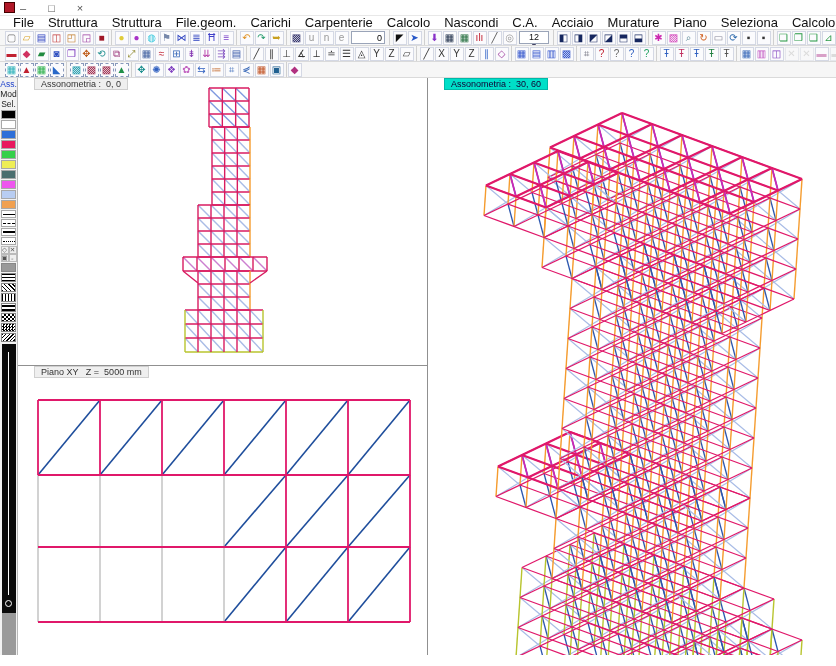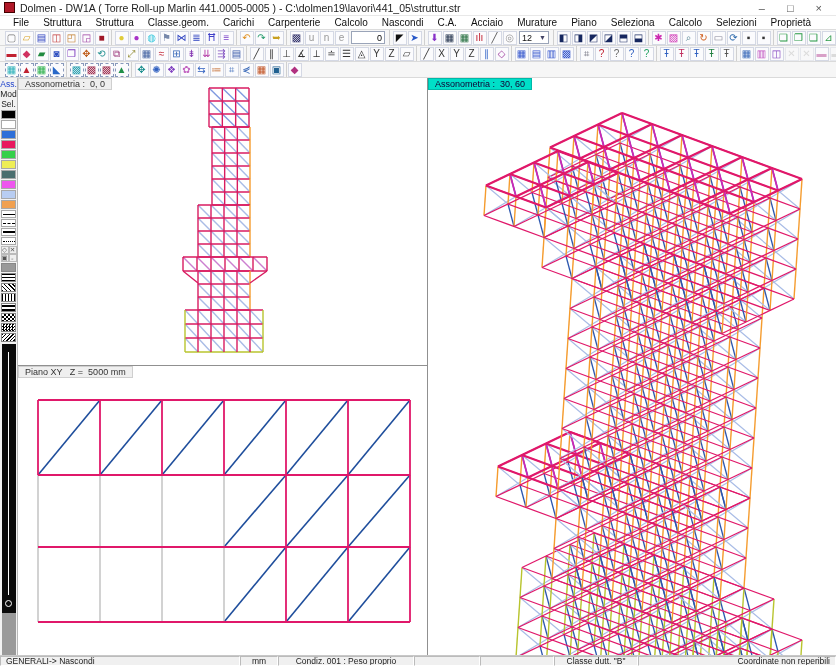--- a/index.html
+++ b/index.html
@@ -9,37 +9,37 @@
   
   .titlebar{height:16px;display:flex;align-items:center;background:#fff;
             font-size:10.5px;padding-left:4px;border-bottom:1px solid #e8e8e8;}
   .appicon{width:11px;height:11px;margin-right:5px;background:#b01828;
            border:1px solid #400;flex:0 0 auto;}
   .title-text{flex:1 1 auto;white-space:nowrap;overflow:hidden;color:#222;}
   .wctl{display:flex;gap:22px;margin-right:14px;color:#555;font-size:11px;}
   .wctl span{cursor:default;}
   
   .menubar{height:14px;display:flex;align-items:center;background:#fff;
-           font-size:10px;padding-left:6px;border-bottom:1px solid #dcdcdc;}
+           font-size:13px;padding-left:6px;border-bottom:1px solid #dcdcdc;}
   .menubar .mi{padding:0 7px;white-space:nowrap;}
   
   .tbrow{height:16px;display:flex;align-items:center;background:#f6f6f6;
          border-bottom:1px solid #dadada;padding-left:2px;overflow:hidden;}
   .tbgroup{display:flex;align-items:center;border-right:1px solid #d0d0d0;
            padding:0 2px;height:16px;}
   .tbtn{width:14px;height:14px;display:flex;align-items:center;justify-content:center;
         font-size:10px;line-height:1;border:1px solid #d4d8e4;background:#fbfbfd;
         margin:0 0.5px;cursor:default;overflow:hidden;}
   .tbtn.dashed{border:1px dashed #8899bb;}
   .tbtn.dis{opacity:.45;}
   .tb-input{width:34px;height:13px;font-size:9px;border:1px solid #9aa4b8;
             background:#fff;margin:0 2px;text-align:right;padding:0 2px;
             font-family:"Liberation Sans",sans-serif;}
   .tb-drop{width:30px;height:13px;font-size:9px;border:1px solid #9aa4b8;background:#fff;
-           display:flex;align-items:center;justify-content:space-between;padding:0 2px;margin:0 2px;}
+           display:flex;align-items:center;justify-content:space-between;padding:0 2px;margin:0 2px;flex-direction:column;}
   .tb-drop .ar{font-size:7px;color:#446;}
   .prompt-area{flex:1 1 auto;height:14px;display:flex;align-items:center;
                background:#efefef;border:1px solid #d8d8d8;margin:0 2px;
                font-size:9.5px;color:#222;padding-left:8px;gap:8px;}
   .cmd-input{width:112px;height:12px;border:1px solid #8a8a8a;background:#fff;
              font-size:9px;font-family:"Liberation Sans",sans-serif;margin-left:130px;}
   
   .main{position:absolute;top:78px;left:0;right:0;bottom:11px;display:flex;}
   .sidebar{width:18px;background:#f2f2f2;border-right:1px solid #b8b8b8;
            display:flex;flex-direction:column;align-items:center;padding-top:1px;}
@@ -63,50 +63,49 @@
   .slider{width:14px;flex:1 1 auto;background:#0a0a0a;margin-top:2px;position:relative;}
   .slider .line{position:absolute;left:6px;top:8px;bottom:60px;width:1px;background:#fff;}
   .slider .knob{position:absolute;left:3px;bottom:48px;width:7px;height:7px;
                 border:1px solid #fff;border-radius:50%;}
   .slider .foot{position:absolute;left:0;right:0;bottom:0;height:42px;background:#9a9a9a;}
   .left-col{width:410px;display:flex;flex-direction:column;border-right:1px solid #909090;}
   .vp{position:relative;background:#fff;}
   .vp1{height:288px;border-bottom:1px solid #909090;}
   .vp2{flex:1 1 auto;}
   .vp3{flex:1 1 auto;}
-  .vplabel{position:absolute;top:0;left:0;height:12px;display:flex;align-items:center;
+  .vplabel{position:absolute;top:0;left:16px;height:12px;display:flex;align-items:center;
            font-size:9px;padding:0 6px;background:#efefef;border:1px solid #cfcfcf;
            color:#333;z-index:5;white-space:pre;}
   .vplabel.active{background:#00dfc8;color:#103;border-color:#00b8a8;}
   svg{position:absolute;top:0;left:0;}
   
   .statusbar{position:absolute;left:0;right:0;bottom:0;height:11px;background:#f0f0f0;
              display:flex;font-size:8.5px;align-items:stretch;border-top:1px solid #c8c8c8;}
   .seg{border:1px solid;border-color:#bbb #fff #fff #bbb;display:flex;align-items:center;
        padding:0 5px;white-space:nowrap;overflow:hidden;color:#222;}
 </style>
 </head>
 <body>
 
 <div class="app">
   <div class="titlebar">
     <div class="appicon"></div>
-    <div class="title-text">Dolmen - DW1A ( Torre Roll-up Marlin 441.0005-0005 ) - C:\dolmen19\lavori\441_05\struttur.str</div>
     <div class="wctl">
       <span>–</span>
       <span>□</span>
       <span>×</span>
     </div>
   </div>
 
   <div class="menubar" id="menubar">
       <div class="mi">File</div>
       <div class="mi">Struttura</div>
       <div class="mi">Struttura</div>
-      <div class="mi">Classe.geom.</div>
+      <div class="mi">File.geom.</div>
       <div class="mi">Carichi</div>
       <div class="mi">Carpenterie</div>
       <div class="mi">Calcolo</div>
       <div class="mi">Nascondi</div>
       <div class="mi">C.A.</div>
       <div class="mi">Acciaio</div>
       <div class="mi">Murature</div>
       <div class="mi">Piano</div>
       <div class="mi">Seleziona</div>
       <div class="mi">Calcolo</div>
@@ -1617,22 +1616,13 @@
           <line x1="106" y1="84.5" x2="166" y2="106.5" stroke="#e0186a" stroke-width="2.2"></line>
           <line x1="82" y1="96" x2="142" y2="118" stroke="#e0186a" stroke-width="2.2"></line>
           <line x1="58" y1="107.5" x2="118" y2="129.5" stroke="#e0186a" stroke-width="2.2"></line>
           <line x1="130" y1="73" x2="58" y2="107.5" stroke="#e0186a" stroke-width="2.2"></line>
           <line x1="160" y1="84" x2="88" y2="118.5" stroke="#e0186a" stroke-width="2.2"></line>
           <line x1="190" y1="95" x2="118" y2="129.5" stroke="#e0186a" stroke-width="2.2"></line>
         </svg>
     </div>
   </div>
 
-  <div class="statusbar" id="statusbar">
-      <div class="seg" style="width: 240px; justify-content: flex-start;">GENERALI-&gt; Nascondi</div>
-      <div class="seg" style="width: 38px; justify-content: center;">mm</div>
-      <div class="seg" style="width: 136px; justify-content: center;">Condiz. 001 : Peso proprio</div>
-      <div class="seg" style="width: 66px; justify-content: flex-start;"></div>
-      <div class="seg" style="width: 74px; justify-content: flex-start;"></div>
-      <div class="seg" style="width: 84px; justify-content: center;">Classe dutt. "B"</div>
-      <div class="seg" style="flex: 1 1 auto; justify-content: flex-end;">Coordinate non reperibili</div>
-    </div>
 </div>
 
 </body></html>

